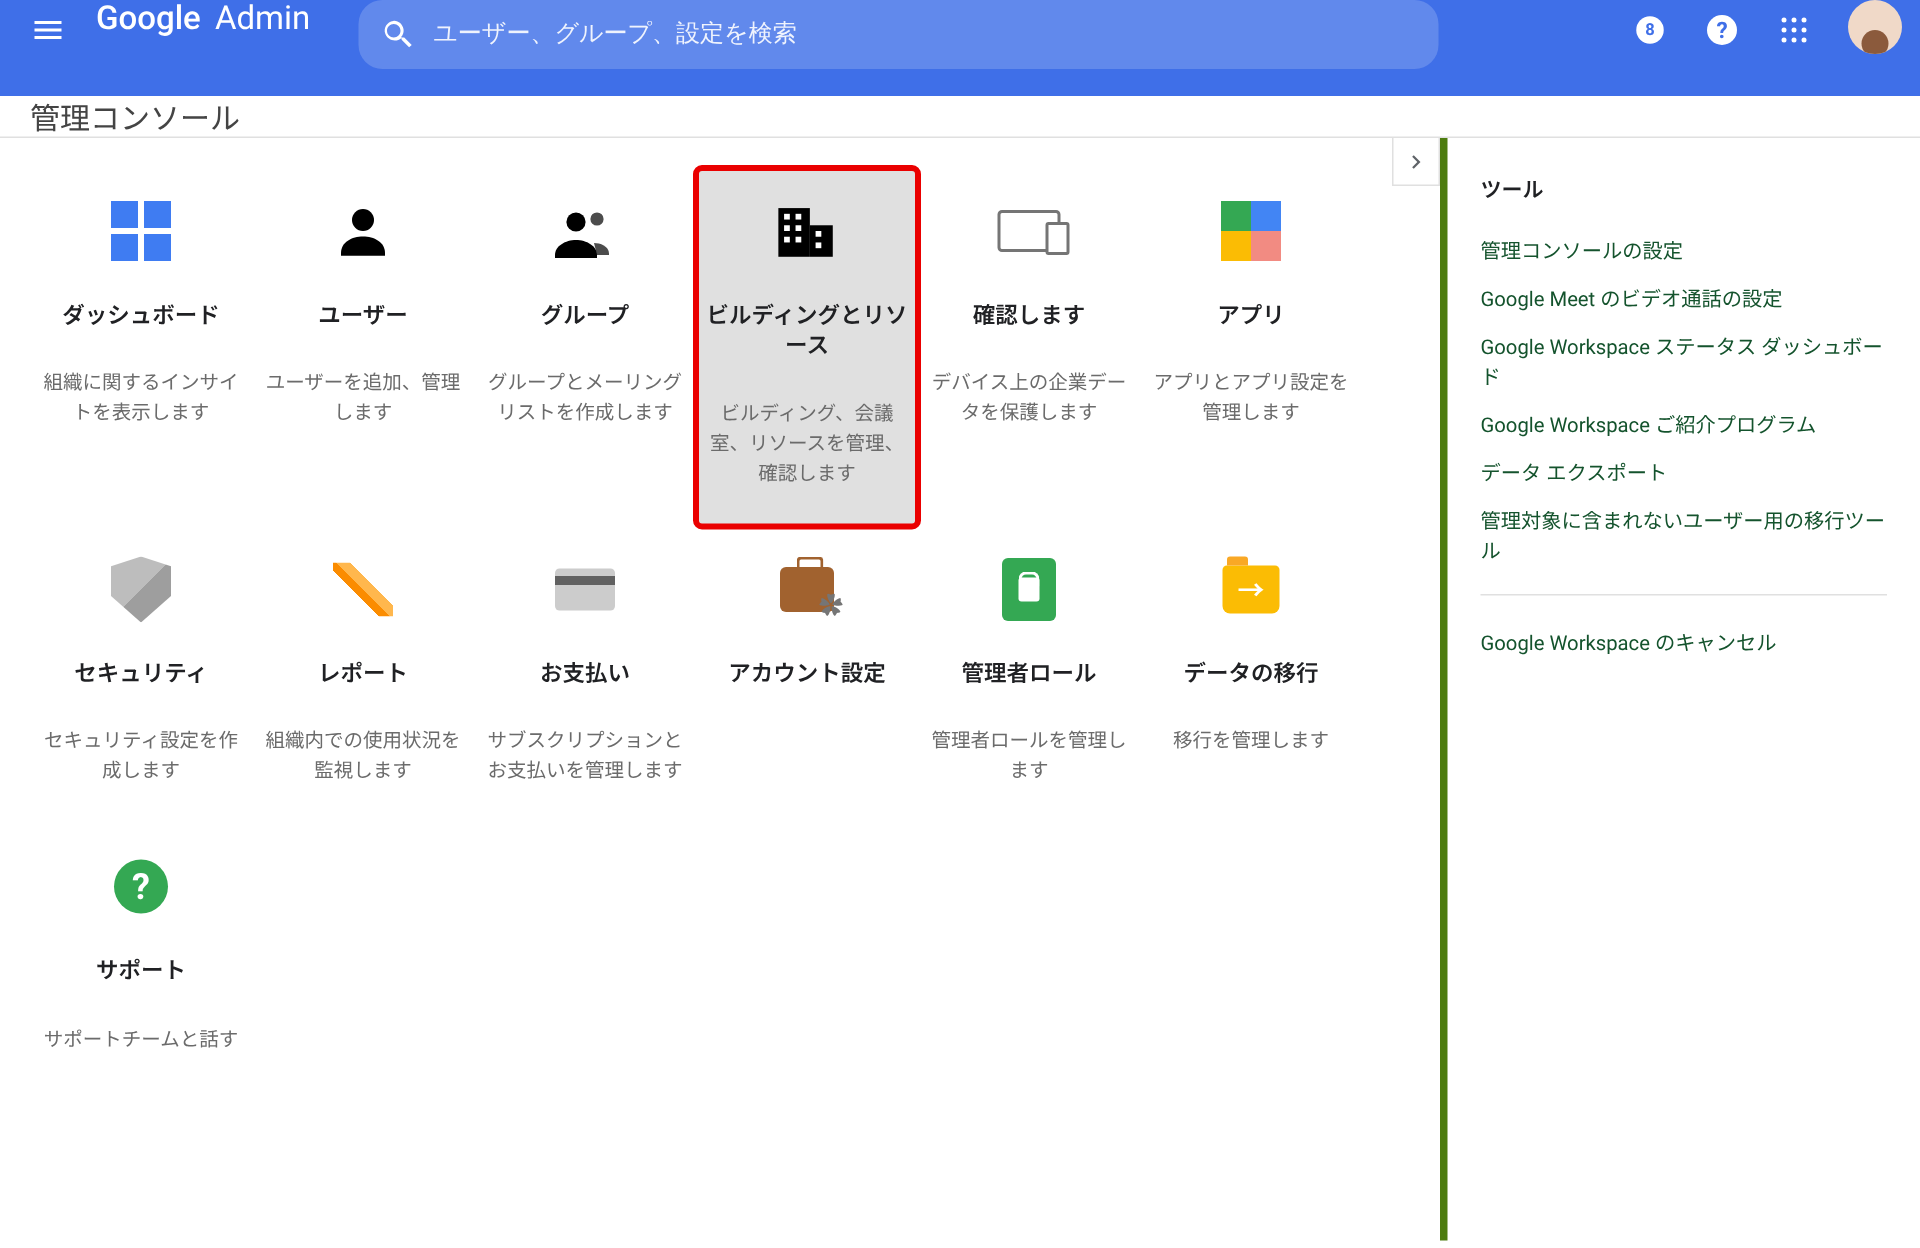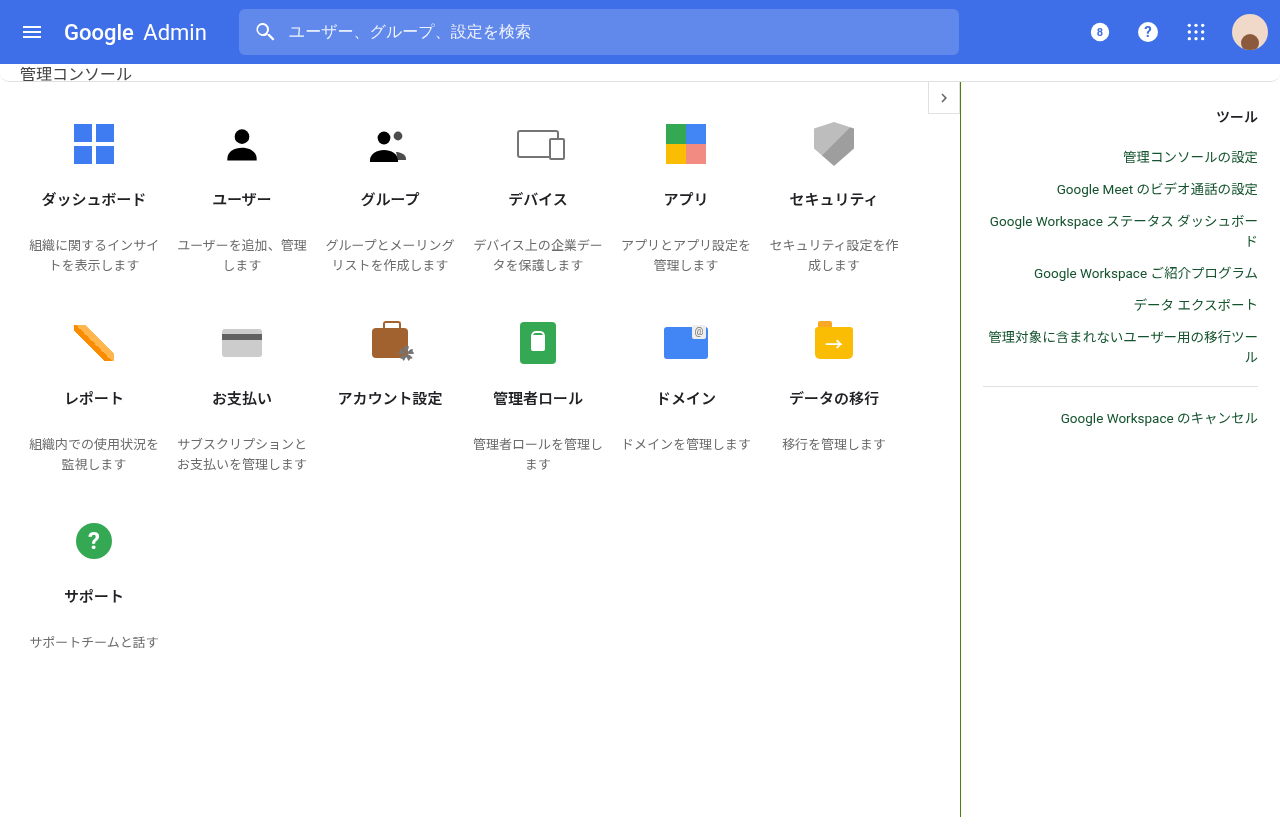--- a/index.html
+++ b/index.html
@@ -7,39 +7,39 @@
   font-family: Roboto, "Noto Sans JP", Arial, sans-serif;
   background: #fff;
   width: 1280px;
   height: 832px;
   overflow: hidden;
 }
 .header {
   background: #3f6fe8;
   height: 64px;
   display: flex;
-  align-items: center;
+  align-items: flex-start;
   padding: 0 12px;
   gap: 8px;
 }
 .hamburger {
   width: 40px; height: 40px; display:flex; align-items:center; justify-content:center;
   cursor:pointer; border-radius:50%;
 }
 .hamburger svg { fill:#fff; }
 .logo {
   color:#fff; font-size:22px; font-weight:400; display:flex; align-items:center; gap:2px;
   margin-left:4px; margin-right:24px;
 }
 .logo .g { font-weight:500; }
 .search-box {
   flex: 0 0 720px;
   height: 46px;
   background: rgba(255,255,255,0.18);
-  border-radius: 6px;
+  border-radius: 16px;
   display: flex;
   align-items: center;
   padding: 0 8px;
 }
 .search-box svg { fill:#fff; width:24px; height:24px; margin:0 12px 0 6px; }
 .search-input {
   background: transparent;
   border: none;
   outline: none;
   color: #fff;
@@ -53,27 +53,26 @@
   cursor:pointer; border-radius:50%;
 }
 .header-icon svg { fill:#fff; }
 .avatar {
   width:36px; height:36px; border-radius:50%; background:#f0d9c8;
   margin-left:8px; cursor:pointer; display:flex; align-items:flex-end; justify-content:center;
   overflow:hidden;
 }
 .avatar .head { width:18px; height:18px; border-radius:50%; background:#8b5a3c; margin-bottom:-2px; }
 .breadcrumb-bar {
-  height: 18px;
+  height: 28px;
   border-bottom: 1px solid #e0e0e0;
   display:flex; align-items:center;
   padding: 0 20px;
-  font-size: 16px;
+  font-size: 20px;
   color: #444;
-  border-radius: 14px;
 }
 .content-wrap {
   display:flex;
   height: calc(832px - 64px - 33px);
 }
 .main {
   flex:1;
   padding: 20px 10px 3px 20px;
   overflow:auto;
 }
@@ -115,24 +114,23 @@
   width:32px; height:32px;
   border:1px solid #e0e0e0;
   border-top:none;
   display:flex; align-items:center; justify-content:center;
   cursor:pointer;
   position: relative;
   left: 0px;
 }
 .sidebar {
   width: 320px;
-  border-left:1px solid #4d7c0f;
+  border-left:5px solid #4d7c0f;
   padding: 18px 22px;
   position:relative;
-  text-align:right;
 }
 .sidebar-title {
   font-size:14px; font-weight:600; color:#202124; margin: 6px 0 14px 0;
 }
 .tool-link {
   display:block;
   color:#14532d;
   font-size:13.5px;
   text-decoration:none;
   padding:6px 0;
@@ -253,25 +251,43 @@
             <svg class="ic-group" width="48" height="40" viewBox="0 0 24 20">
               <circle cx="9" cy="7" r="3.2"></circle>
               <circle cx="16" cy="6" r="2.2" opacity=".7"></circle>
               <path d="M2 18c0-3 3.5-5 7-5s7 2 7 5v1H2z"></path>
               <path d="M15 14c2 0 5 1 5 3.5V18h-4" opacity=".7"></path>
             </svg>
           </div>
           <div class="tile-title">グループ</div>
           <div class="tile-desc">グループとメーリング リストを作成します</div>
         </div>
+        <div class="tile highlighted">
+          <div class="tile-icon">
+            <svg class="ic-build" width="46" height="42" viewBox="0 0 24 22">
+              <rect x="2" y="3" width="11" height="17"></rect>
+              <rect x="13" y="9" width="8" height="11"></rect>
+              <rect x="4" y="5" width="2" height="2" fill="#fff"></rect>
+              <rect x="8" y="5" width="2" height="2" fill="#fff"></rect>
+              <rect x="4" y="9" width="2" height="2" fill="#fff"></rect>
+              <rect x="8" y="9" width="2" height="2" fill="#fff"></rect>
+              <rect x="4" y="13" width="2" height="2" fill="#fff"></rect>
+              <rect x="8" y="13" width="2" height="2" fill="#fff"></rect>
+              <rect x="15" y="11" width="2" height="2" fill="#fff"></rect>
+              <rect x="15" y="15" width="2" height="2" fill="#fff"></rect>
+            </svg>
+          </div>
+          <div class="tile-title">ビルディングとリソース</div>
+          <div class="tile-desc">ビルディング、会議室、リソースを管理、確認します</div>
+        </div>
         <div class="tile">
           <div class="tile-icon">
             <div class="ic-device-lap"></div>
           </div>
-          <div class="tile-title">デバイス</div>
+          <div class="tile-title">確認します</div>
           <div class="tile-desc">デバイス上の企業データを保護します</div>
         </div>
         <div class="tile">
           <div class="tile-icon">
             <div class="ic-apps">
               <span></span>
               <span></span>
               <span></span>
               <span></span>
             </div>
@@ -305,27 +321,20 @@
             <div class="ic-gear-bag"></div>
           </div>
           <div class="tile-title">アカウント設定</div>
         </div>
         <div class="tile">
           <div class="tile-icon">
             <div class="ic-lock"></div>
           </div>
           <div class="tile-title">管理者ロール</div>
           <div class="tile-desc">管理者ロールを管理します</div>
-        </div>
-        <div class="tile">
-          <div class="tile-icon">
-            <div class="ic-domain"></div>
-          </div>
-          <div class="tile-title">ドメイン</div>
-          <div class="tile-desc">ドメインを管理します</div>
         </div>
         <div class="tile">
           <div class="tile-icon">
             <div class="ic-migrate"></div>
           </div>
           <div class="tile-title">データの移行</div>
           <div class="tile-desc">移行を管理します</div>
         </div>
         <div class="tile">
           <div class="tile-icon">

